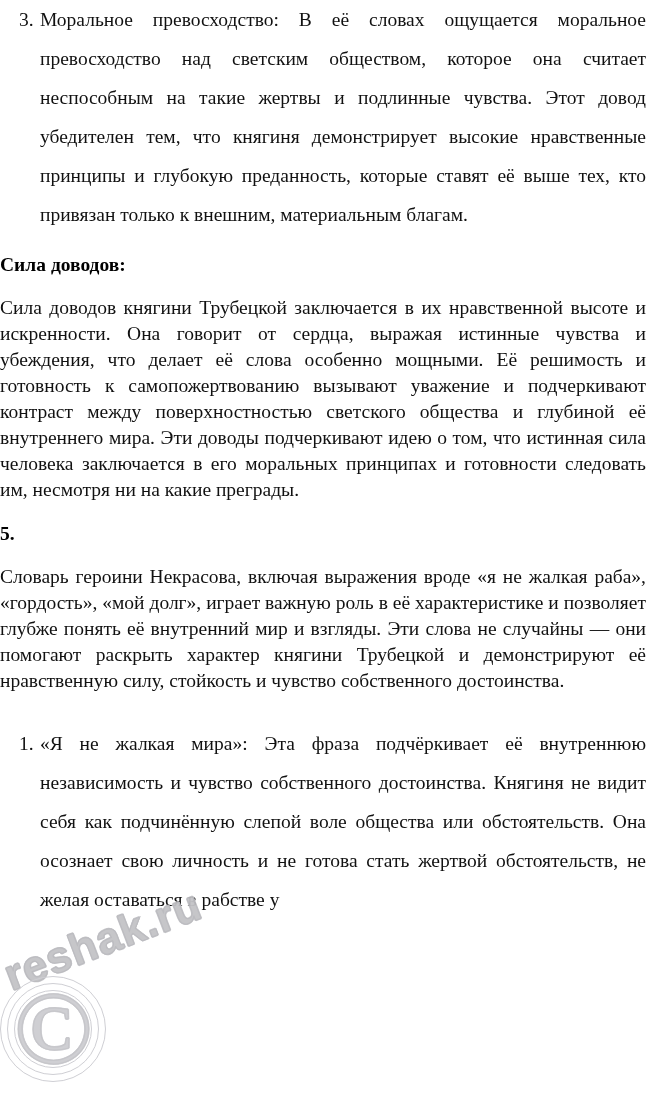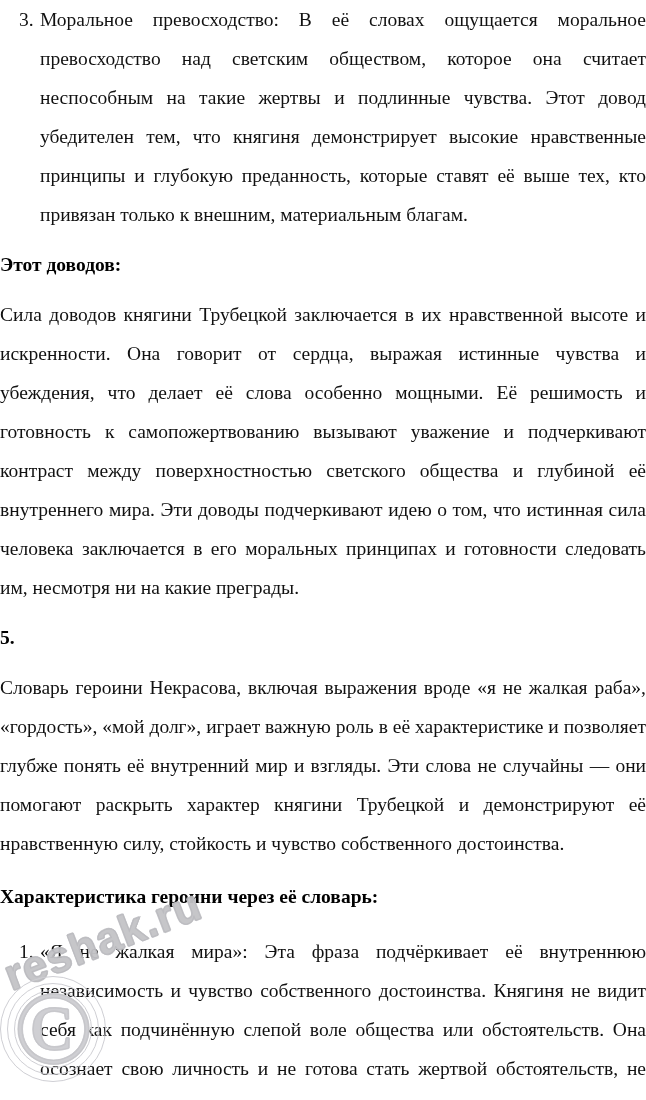--- a/index.html
+++ b/index.html
@@ -25,21 +25,21 @@
     top: 0;
     width: 646px;
     padding: 0;
     box-sizing: border-box;
   }
 
   
   .para {
     margin: 0;
     font-size: 19.5px;
-    line-height: 39px;
+    line-height: 26px;
     text-align: justify;
     text-justify: inter-word;
     hyphens: none;
     color: #111111;
   }
 
   .heading {
     margin: 0;
     font-size: 19.5px;
     line-height: 39px;
@@ -147,37 +147,36 @@
 <div class="page" style="background: rgb(255, 255, 255); color: rgb(17, 17, 17);">
 
   <div class="content">
 
     <div class="list-item">
       <span class="list-marker">3.</span><span class="li-term">Моральное превосходство</span><span>: В её словах ощущается моральное превосходство над светским обществом, которое она считает неспособным на такие жертвы и подлинные чувства. Этот довод убедителен тем, что княгиня демонстрирует высокие нравственные принципы и глубокую преданность, которые ставят её выше тех, кто привязан только к внешним, материальным благам.</span>
     </div>
 
     <div class="spacer-sm"></div>
 
-    <div class="heading">Этот доводов:</div>
+    <div class="heading">Сила доводов:</div>
 
     <div class="spacer-sm"></div>
 
     <p class="para">Сила доводов княгини Трубецкой заключается в их нравственной высоте и искренности. Она говорит от сердца, выражая истинные чувства и убеждения, что делает её слова особенно мощными. Её решимость и готовность к самопожертвованию вызывают уважение и подчеркивают контраст между поверхностностью светского общества и глубиной её внутреннего мира. Эти доводы подчеркивают идею о том, что истинная сила человека заключается в его моральных принципах и готовности следовать им, несмотря ни на какие преграды.</p>
 
     <div class="spacer-sm"></div>
 
     <div class="heading">5.</div>
 
     <div class="spacer-sm"></div>
 
     <p class="para">Словарь героини Некрасова, включая выражения вроде «я не жалкая раба», «гордость», «мой долг», играет важную роль в её характеристике и позволяет глубже понять её внутренний мир и взгляды. Эти слова не случайны — они помогают раскрыть характер княгини Трубецкой и демонстрируют её нравственную силу, стойкость и чувство собственного достоинства.</p>
 
     <div class="spacer-md"></div>
 
-    <div class="heading">Характеристика героини через её словарь:</div>
 
     <div class="spacer-lg"></div>
 
     <div class="list-item">
       <span class="list-marker">1.</span><span class="li-term">«Я не жалкая мира»</span><span>: Эта фраза подчёркивает её внутреннюю независимость и чувство собственного достоинства. Княгиня не видит себя как подчинённую слепой воле общества или обстоятельств. Она осознает свою личность и не готова стать жертвой обстоятельств, не желая оставаться в рабстве у</span>
     </div>
 
   </div>
 
   <div class="watermark">

